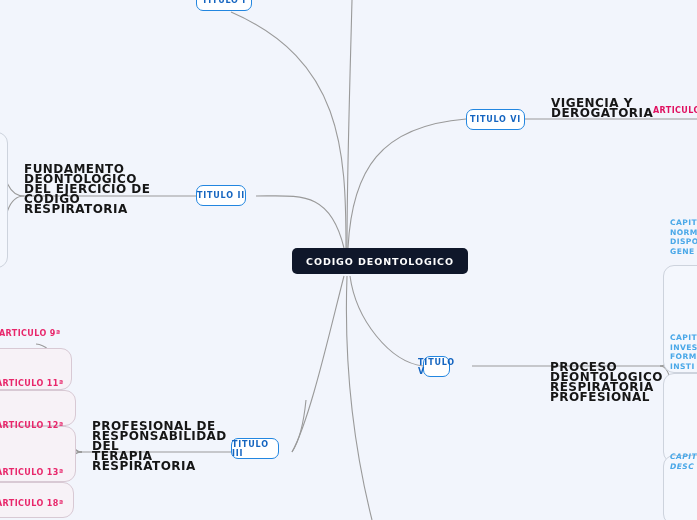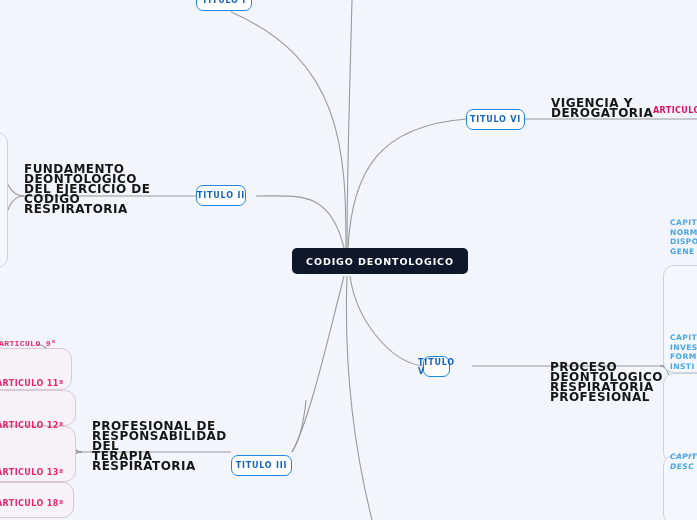--- a/index.html
+++ b/index.html
@@ -177,21 +177,21 @@
   <div class="group-box pinkish" style="left:-40px; top:390px; width:116px; height:36px;"></div>
   <div class="group-box pinkish" style="left:-40px; top:426px; width:116px; height:56px;"></div>
   <div class="group-box pinkish" style="left:-40px; top:482px; width:114px; height:36px;"></div>
 
   <div class="root-node">CODIGO DEONTOLOGICO</div>
 
   <div class="pill" style="left:196px; top:-10px; width:56px;">TITULO I</div>
 
   <div class="pill" style="left:196px; top:185px; width:50px;">TITULO II</div>
 
-  <div class="pill" style="left:231px; top:455px; width:61px;">TITULO III</div>
+  <div class="pill" style="left:231px; top:438px; width:48px;">TITULO III</div>
 
   <div class="pill" style="left:423px; top:356px; width:27px;">TITULO V</div>
 
   <div class="pill" style="left:466px; top:109px; width:59px;">TITULO VI</div>
 
   <div class="branch-label" style="left:24px; top:164px; width:170px;">
     <div>FUNDAMENTO DEONTOLOGICO</div>
     <div>DEL EJERCICIO DE CODIGO</div>
     <div>RESPIRATORIA</div>
   </div>
@@ -226,19 +226,19 @@
     <div>INVES</div>
     <div>FORM</div>
     <div>INSTI</div>
   </div>
 
   <div class="cap-label italic" style="left:670px; top:452px;">
     <div>CAPIT</div>
     <div>DESC</div>
   </div>
 
-  <div class="art-label" style="left:-1px; top:339px;font-family:Liberation Mono, monospace;">ARTICULO 9ª</div>
+  <div class="art-label" style="left:-1px; top:329px;">ARTICULO 9ª</div>
   <div class="art-label" style="left:-4px; top:379px;">ARTICULO 11ª</div>
   <div class="art-label" style="left:-4px; top:421px;">ARTICULO 12ª</div>
   <div class="art-label" style="left:-4px; top:468px;">ARTICULO 13ª</div>
   <div class="art-label" style="left:-4px; top:499px;">ARTICULO 18ª</div>
 
 </div>
 
 </body></html>

